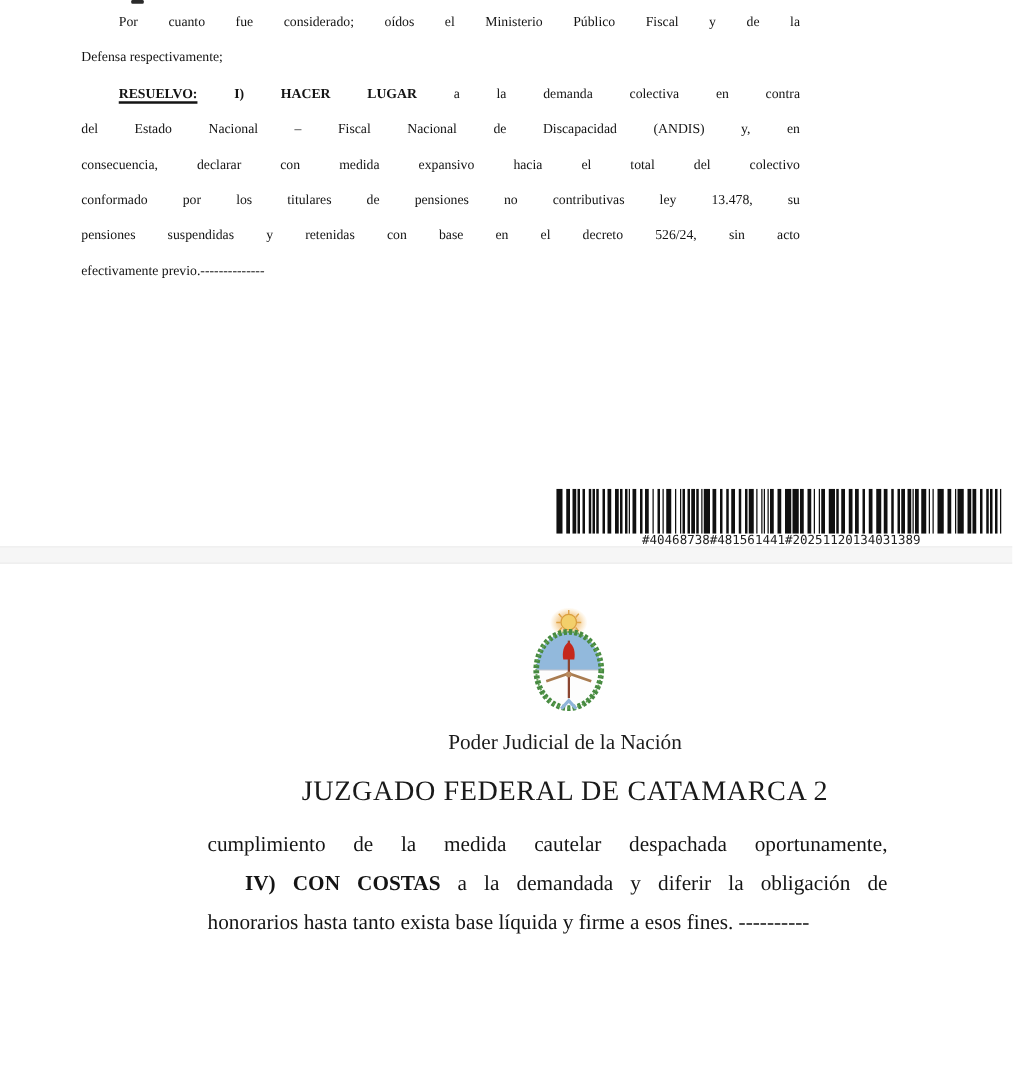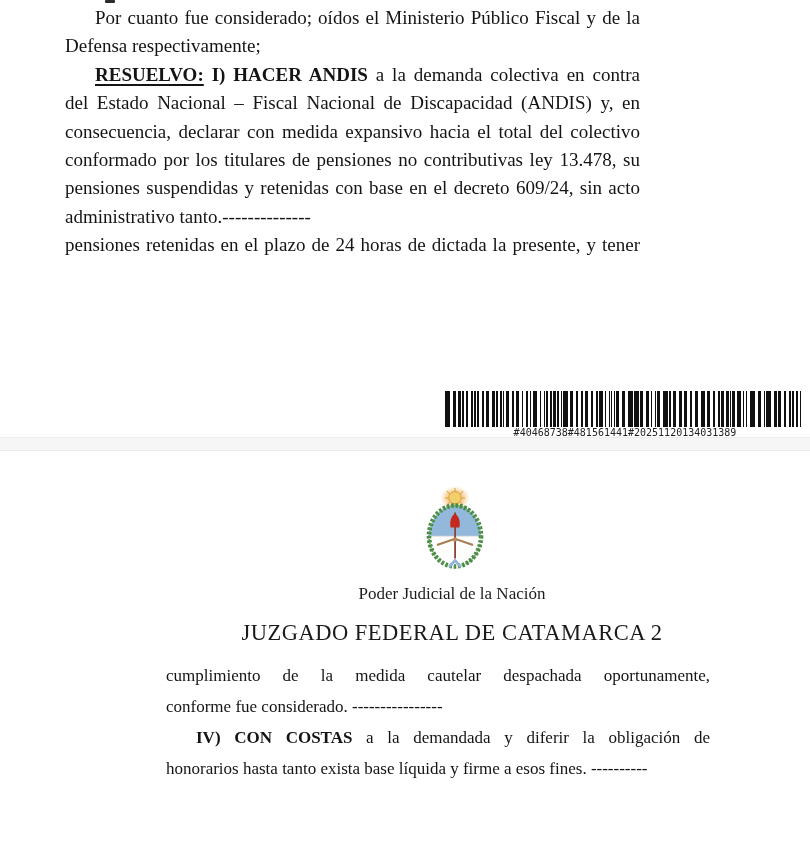--- a/index.html
+++ b/index.html
@@ -3,21 +3,21 @@
 <meta charset="utf-8">
 <style>
   html,body{margin:0;padding:0;}
   body{
     width:810px;height:861px;position:relative;overflow:hidden;
     background:#ffffff;color:#141414;
     font-family:"Liberation Serif", serif;
   }
   
   .doc-block{position:absolute;}
-  #top-block{left:65px;top:4px;width:575px;font-size:19px;}
+  #top-block{left:65px;top:4px;width:575px;font-size:11px;}
   #top-block .doc-line{height:28.4px;line-height:28.4px;}
   #bottom-block{left:166px;top:660px;width:544px;font-size:17px;}
   #bottom-block .doc-line{height:31px;line-height:31px;}
   .doc-line{overflow:hidden;text-align:left;}
   .doc-line.just{text-align:justify;}
   .doc-line.just::after{content:"";display:inline-block;width:100%;height:0;}
   .doc-line.ind{text-indent:30px;}
   .seg-b{font-weight:700;}
   .seg-u{text-decoration:underline;text-underline-offset:3px;text-decoration-thickness:1.5px;}
   
@@ -35,27 +35,26 @@
   #court-name{position:absolute;left:102px;top:618px;width:700px;text-align:center;font-size:22.5px;line-height:30px;letter-spacing:0.5px;color:#1a1a1a;}
 </style>
 </head>
 <body>
 
 <div id="top-fragment"></div>
 
 <div class="doc-block" id="top-block">
     <div class="doc-line just ind"><span class="">Por cuanto fue considerado; oídos el Ministerio Público Fiscal y de la</span></div>
     <div class="doc-line"><span class="">Defensa respectivamente;</span></div>
-    <div class="doc-line just ind"><span class="seg-b seg-u">RESUELVO:</span><span class="seg-b "> I) HACER ANDIS</span><span class=""> a la demanda colectiva en contra</span></div>
+    <div class="doc-line just ind"><span class="seg-b seg-u">RESUELVO:</span><span class="seg-b "> I) HACER LUGAR</span><span class=""> a la demanda colectiva en contra</span></div>
     <div class="doc-line just"><span class="">del Estado Nacional – Fiscal Nacional de Discapacidad (ANDIS) y, en</span></div>
     <div class="doc-line just"><span class="">consecuencia, declarar con medida expansivo hacia el total del colectivo</span></div>
     <div class="doc-line just"><span class="">conformado por los titulares de pensiones no contributivas ley 13.478, su</span></div>
-    <div class="doc-line just"><span class="">pensiones suspendidas y retenidas con base en el decreto 609/24, sin acto</span></div>
-    <div class="doc-line"><span class="">administrativo tanto.--------------</span></div>
-    <div class="doc-line just"><span class="">pensiones retenidas en el plazo de 24 horas de dictada la presente, y tener</span></div>
+    <div class="doc-line just"><span class="">pensiones suspendidas y retenidas con base en el decreto 526/24, sin acto</span></div>
+    <div class="doc-line"><span class="">efectivamente previo.--------------</span></div>
   </div>
 
 <div id="barcode">
   <div id="barcode-bars">
       <div class="bar" style="width: 5px; margin-right: 3px;"></div>
       <div class="bar" style="width: 3px; margin-right: 2px;"></div>
       <div class="bar" style="width: 3px; margin-right: 1px;"></div>
       <div class="bar" style="width: 2px; margin-right: 2px;"></div>
       <div class="bar" style="width: 2px; margin-right: 3px;"></div>
       <div class="bar" style="width: 2px; margin-right: 1px;"></div>
@@ -174,16 +173,15 @@
 
     <path d="M 37 82 L 43 75.5 L 49 82" fill="none" stroke="#8fb4da" stroke-width="2.6"></path>
   </svg>
 </div>
 
 <div id="institution">Poder Judicial de la Nación</div>
 <div id="court-name">JUZGADO FEDERAL DE CATAMARCA 2</div>
 
 <div class="doc-block" id="bottom-block">
     <div class="doc-line just"><span class="">cumplimiento de la medida cautelar despachada oportunamente,</span></div>
-    <div class="doc-line"><span class="">conforme fue considerado. ----------------</span></div>
     <div class="doc-line just ind"><span class="seg-b ">IV) CON COSTAS</span><span class=""> a la demandada y diferir la obligación de</span></div>
     <div class="doc-line"><span class="">honorarios hasta tanto exista base líquida y firme a esos fines. ----------</span></div>
   </div>
 
 </body></html>

